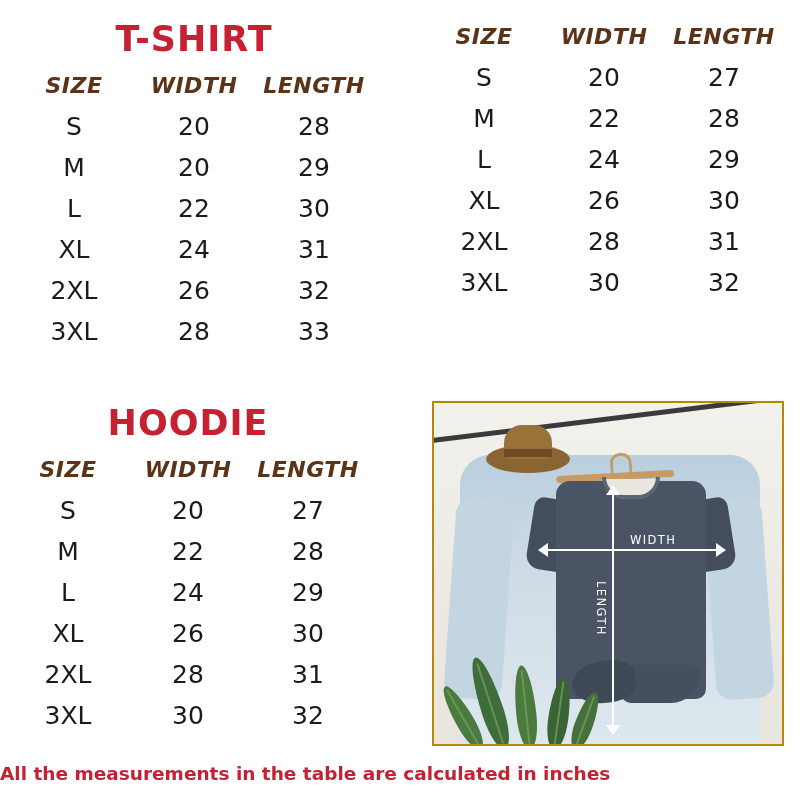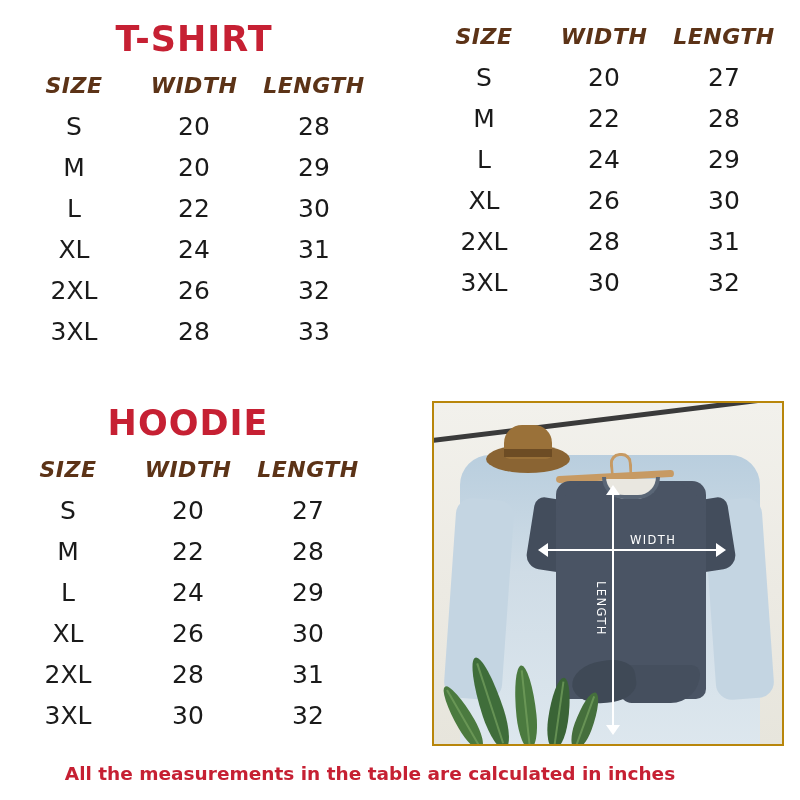--- a/index.html
+++ b/index.html
@@ -304,21 +304,21 @@
     writing-mode: vertical-rl;
     text-orientation: mixed;
   }
 
   
   .footnote {
     position: absolute;
     left: 0;
     right: 0;
     bottom: 16px;
-    text-align: center;
+    text-align: left;
     color: #c62033;
     font-size: 18.5px;
     font-weight: bold;
     font-family: "DejaVu Sans", "Liberation Sans", sans-serif;
   }
 </style>
 </head>
 <body>
 
 <div class="page">

